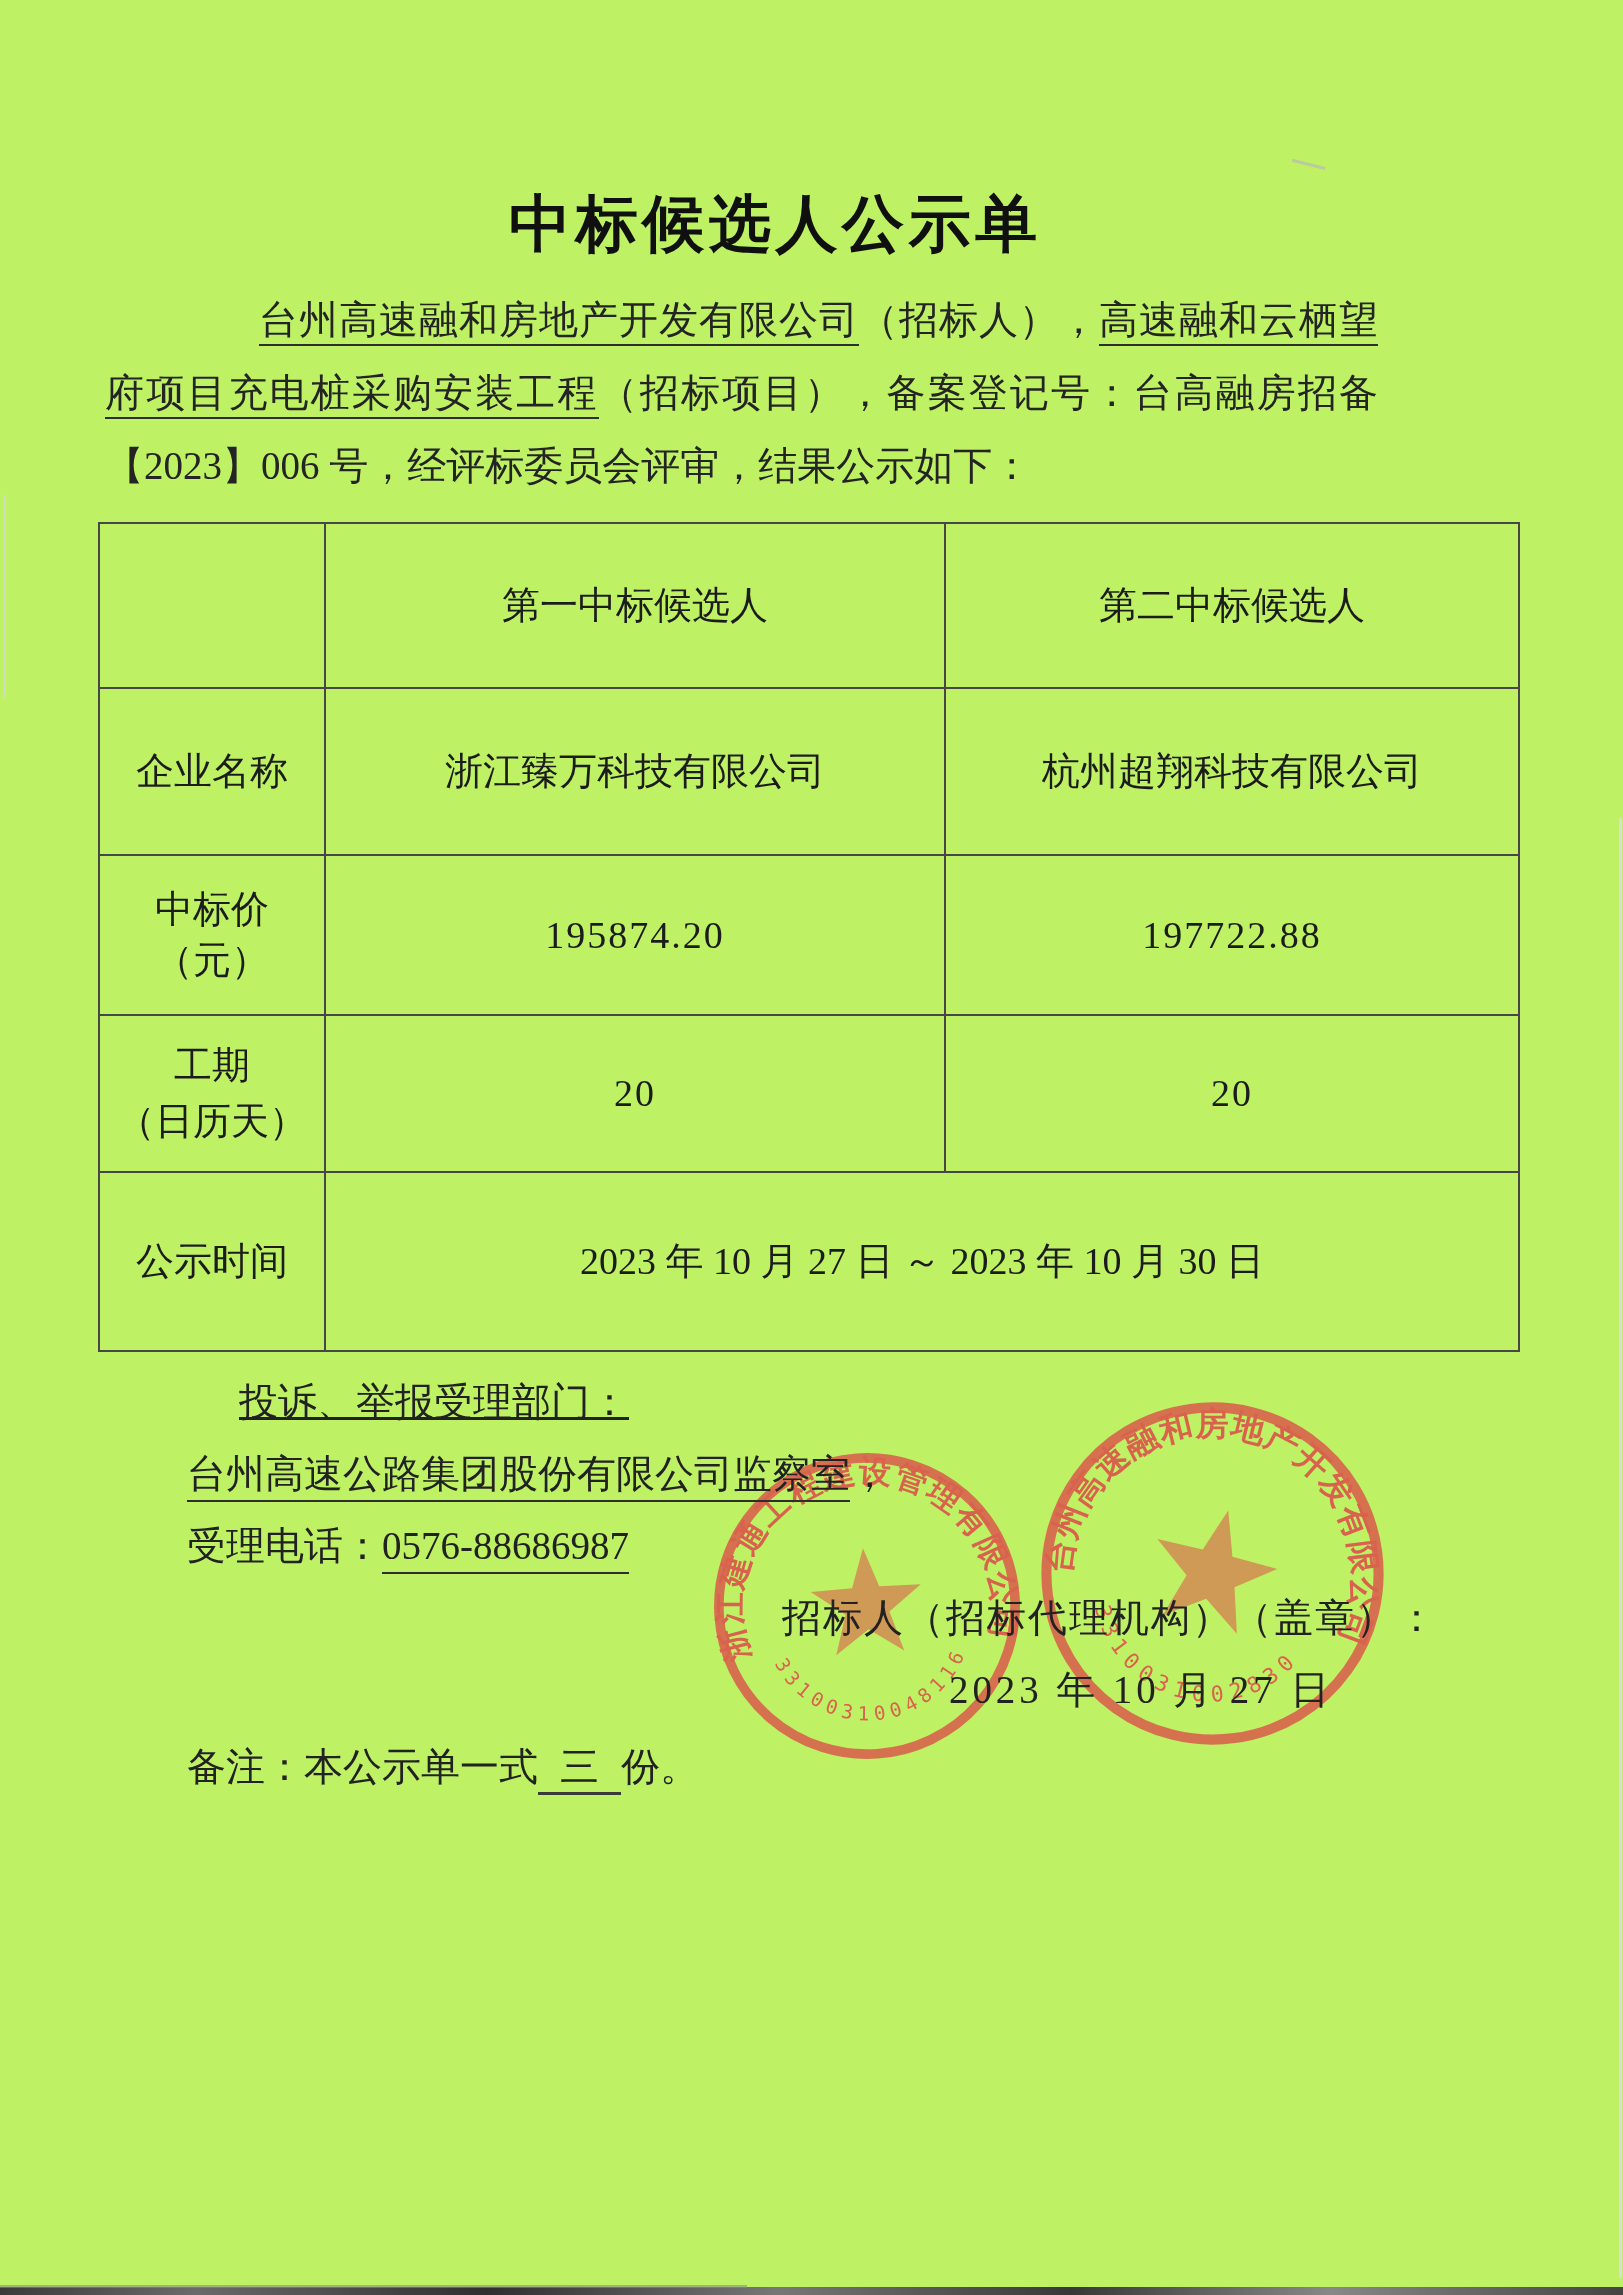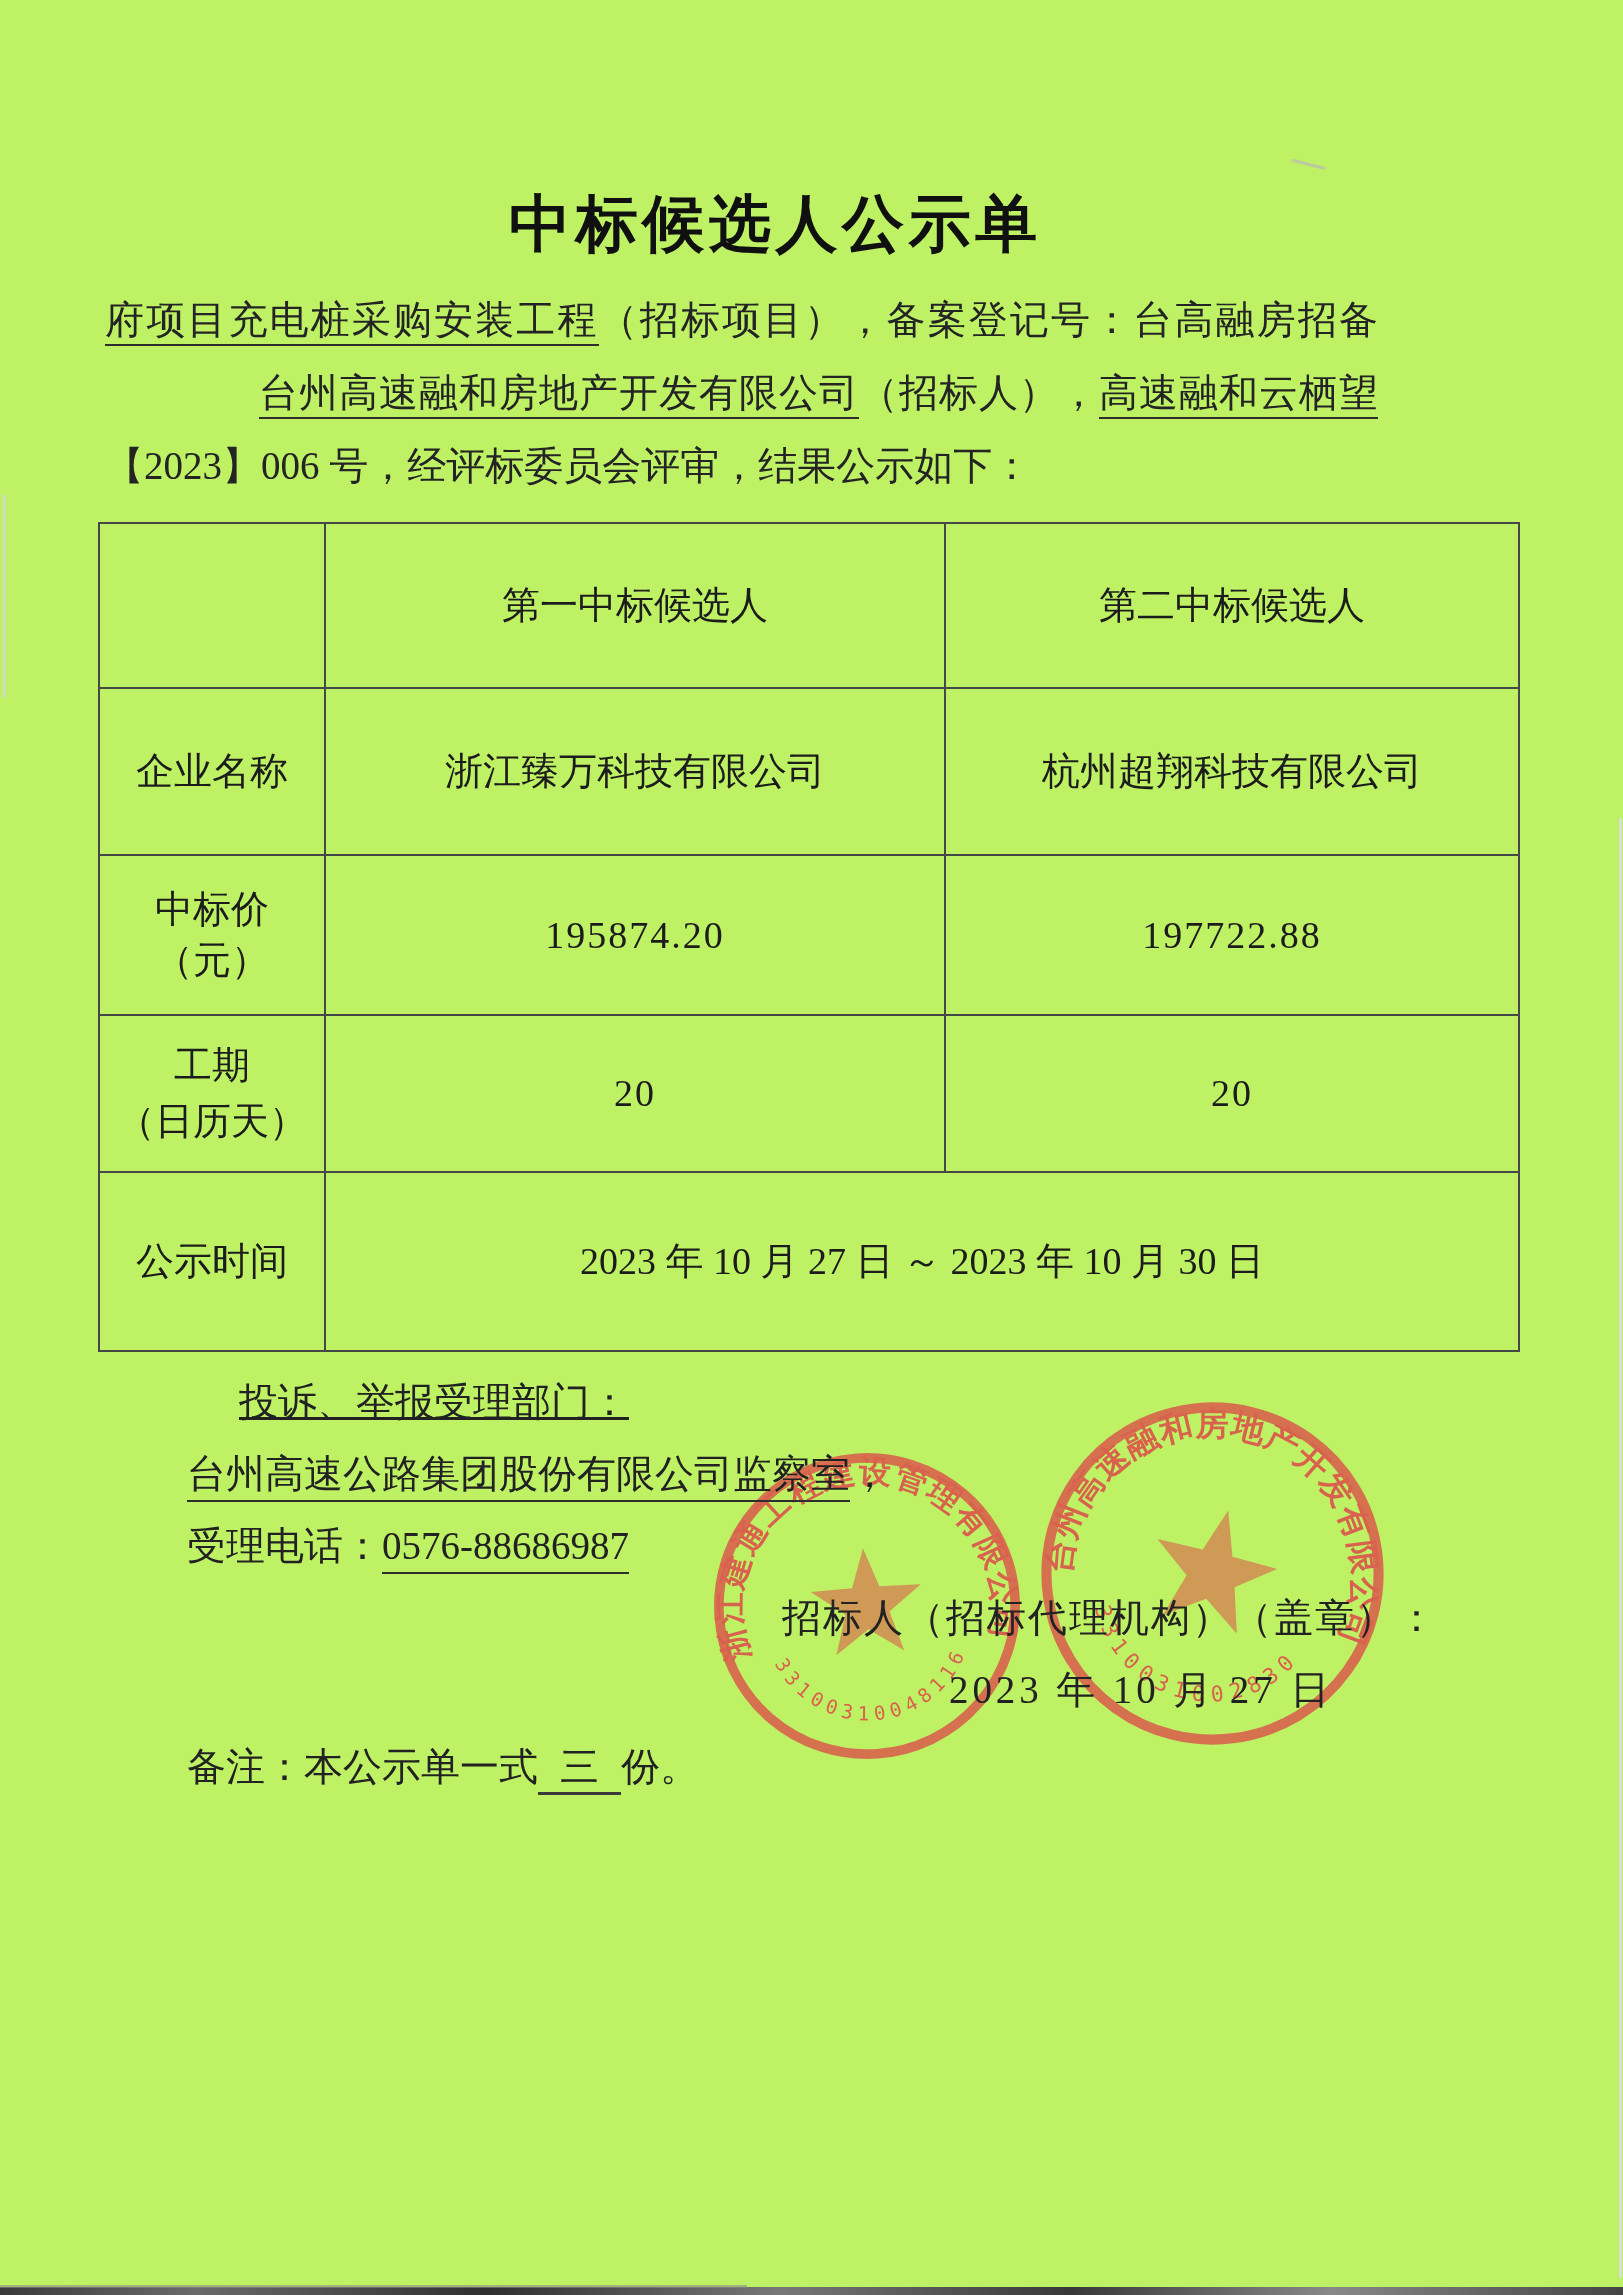--- a/index.html
+++ b/index.html
@@ -87,22 +87,22 @@
 </head>
 <body>
 
 <div class="page">
 
   <div class="title-wrap">
     <span class="doc-title">中标候选人公示单</span>
   </div>
 
   <div class="intro">
+    <div class="line fill l1"><span class="u">台州高速融和房地产开发有限公司</span><span>（招标人），</span><span class="u">高速融和云栖望</span></div>
     <div class="line fill"><span class="u">府项目充电桩采购安装工程</span><span>（招标项目），备案登记号：台高融房招备</span></div>
-    <div class="line fill l1"><span class="u">台州高速融和房地产开发有限公司</span><span>（招标人），</span><span class="u">高速融和云栖望</span></div>
     <div class="line">【2023】006 号，经评标委员会评审，结果公示如下：</div>
   </div>
 
   <table class="notice">
     <colgroup>
         <col style="width:226px">
         <col style="width:620px">
         <col style="width:574px">
       </colgroup>
     <tbody>

